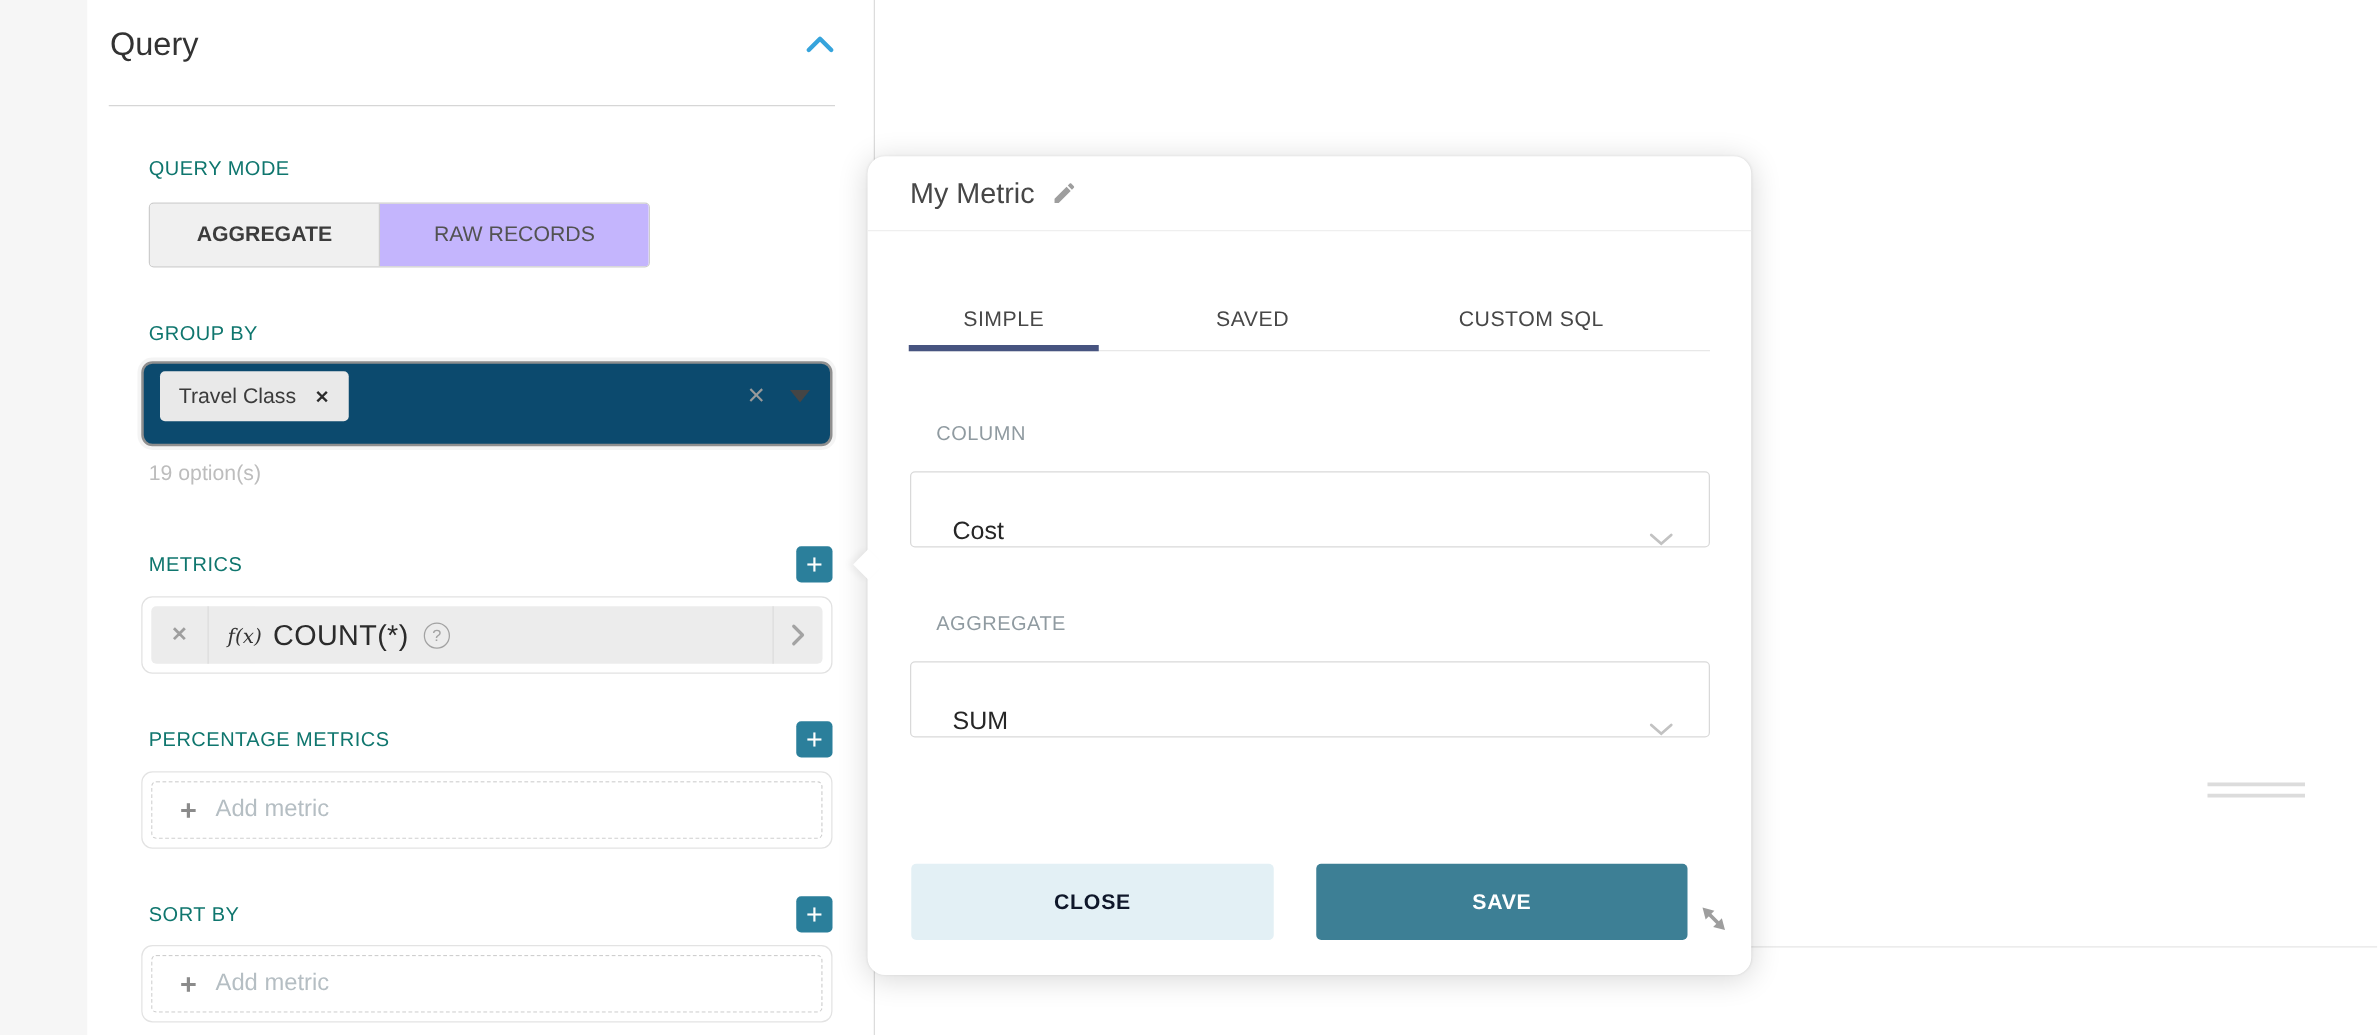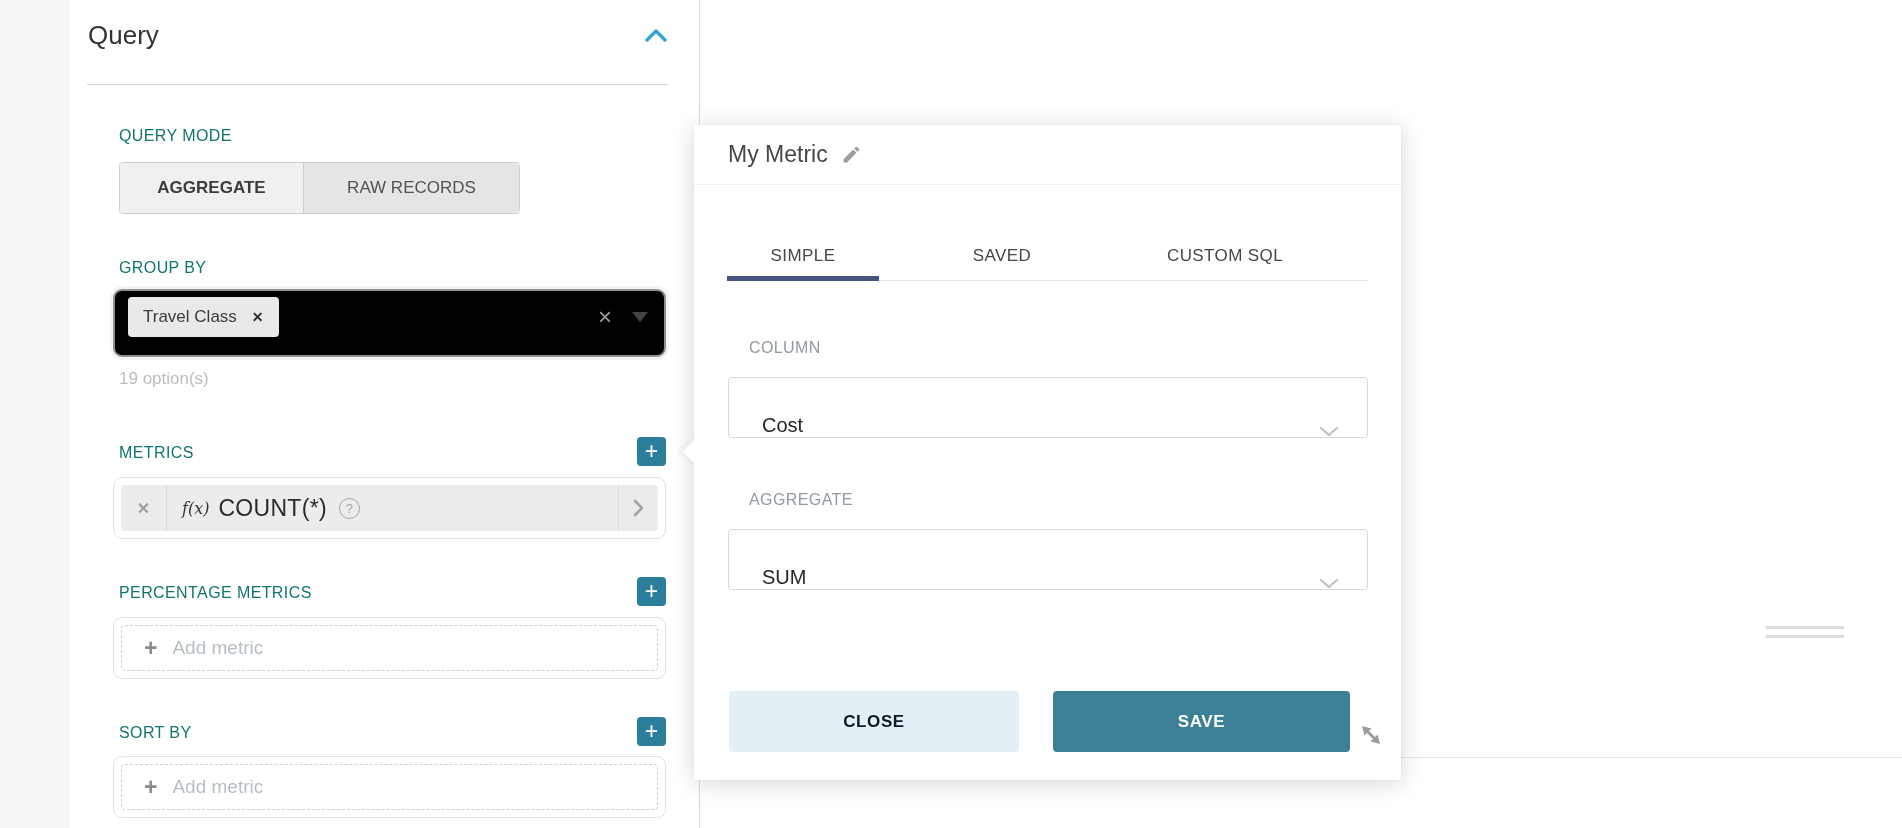--- a/index.html
+++ b/index.html
@@ -14,23 +14,23 @@
   .query-panel { position:absolute; left:70px; top:0; width:630px; height:828px; background:#fff; border-right:1px solid #dcdcdc; }
   .panel-title-row { position:absolute; left:18px; top:20px; width:580px; display:flex; justify-content:space-between; align-items:center; }
   .panel-title { font-size:26px; color:#333; }
   .panel-hr { position:absolute; left:17px; top:84px; width:581px; height:1px; background:#d6d6d6; }
 
   .ctl-label { position:absolute; left:49px; font-size:16px; color:#0f766e; letter-spacing:.4px; }
 
   .mode-group { position:absolute; left:49px; top:162px; height:52px; display:flex; border:1px solid #cdcdcd; border-radius:4px; overflow:hidden; background:#fff; }
   .mode-btn { display:flex; align-items:center; justify-content:center; font-size:17px; cursor:pointer; }
   .mode-btn.selected { width:184px; background:#f0f0f0; color:#3c3c3c; font-weight:bold; border-right:1px solid #cdcdcd; }
-  .mode-btn.unselected { width:215px; background:#e5e5e5; color:#525252; }
-
-  .gb-select { position:absolute; left:43px; top:289px; width:553px; height:68px; border:2px solid #8f8f8f; border-radius:9px; background:#000000; display:flex; align-items:center; padding:0 16px 12px 13px; box-shadow:0 0 0 3px rgba(120,120,120,0.08); }
+  .mode-btn.unselected { width:215px; background:#c4b5fd; color:#525252; }
+
+  .gb-select { position:absolute; left:43px; top:289px; width:553px; height:68px; border:2px solid #8f8f8f; border-radius:9px; background:#0c4a6e; display:flex; align-items:center; padding:0 16px 12px 13px; box-shadow:0 0 0 3px rgba(120,120,120,0.08); }
   .tag { background:#e9e9e9; border-radius:4px; height:40px; display:flex; align-items:center; padding:0 15px; font-size:17px; color:#3b3b3b; }
   .tag-x { margin-left:15px; font-weight:bold; font-size:14px; color:#2b2b2b; cursor:pointer; }
   .gb-right { margin-left:auto; display:flex; align-items:center; gap:20px; }
   .clear-x { font-size:24px; color:#9a9a9a; line-height:1; cursor:pointer; }
   .caret-down { width:0; height:0; border-left:8px solid transparent; border-right:8px solid transparent; border-top:10px solid #454545; cursor:pointer; }
 
   .hint { position:absolute; left:49px; top:369px; font-size:17px; color:#bdbdbd; }
 
   .plus-btn { position:absolute; left:567px; width:29px; height:29px; background:#2B7F9B; border-radius:4px; color:#fff; font-size:23px; line-height:1; display:flex; align-items:center; justify-content:center; cursor:pointer; }
 
@@ -47,21 +47,21 @@
   .dash-inner { height:100%; border:1px dashed #cfcfcf; border-radius:4px; display:flex; align-items:center; padding-left:22px; cursor:pointer; }
   .dash-plus { color:#8b8b8b; font-size:23px; font-weight:bold; margin-right:15px; }
   .dash-text { color:#b5bec3; font-size:19px; }
 
   
   .chart-bottom-line { position:absolute; left:700px; top:757px; width:1202px; height:1px; background:#e6e6e6; z-index:1; }
   .drag-handle { position:absolute; left:1766px; top:626px; width:78px; z-index:1; cursor:col-resize; }
   .drag-handle .bar { height:3px; background:#dcdcdc; margin-bottom:6px; }
 
   
-  .popover { position:absolute; left:694px; top:125px; width:707px; height:655px; background:#fff; border-radius:1px; box-shadow:0 3px 24px rgba(0,0,0,0.16), 0 0 2px rgba(0,0,0,0.08); z-index:10; }
+  .popover { position:absolute; left:694px; top:125px; width:707px; height:655px; background:#fff; border-radius:14px; box-shadow:0 3px 24px rgba(0,0,0,0.16), 0 0 2px rgba(0,0,0,0.08); z-index:10; }
   .pop-arrow { position:absolute; left:-8px; top:318px; width:17px; height:17px; background:#fff; transform:rotate(45deg); box-shadow:-3px 3px 6px rgba(0,0,0,0.05); }
   .pop-header { height:60px; display:flex; align-items:center; padding:0 34px; border-bottom:1px solid #efefef; }
   .pop-title { font-size:23px; color:#474747; margin-right:13px; }
   .pencil { cursor:pointer; display:flex; }
 
   .tabs-wrap { position:relative; margin:46px 33px 0 33px; height:50px; border-bottom:1px solid #e8e8e8; display:flex; }
   .tab { display:flex; align-items:center; justify-content:center; font-size:17px; color:#474747; letter-spacing:.4px; cursor:pointer; }
   .tab-1 { width:152px; }
   .tab-2 { width:150px; margin-left:48px; }
   .tab-3 { width:200px; margin-left:48px; }

